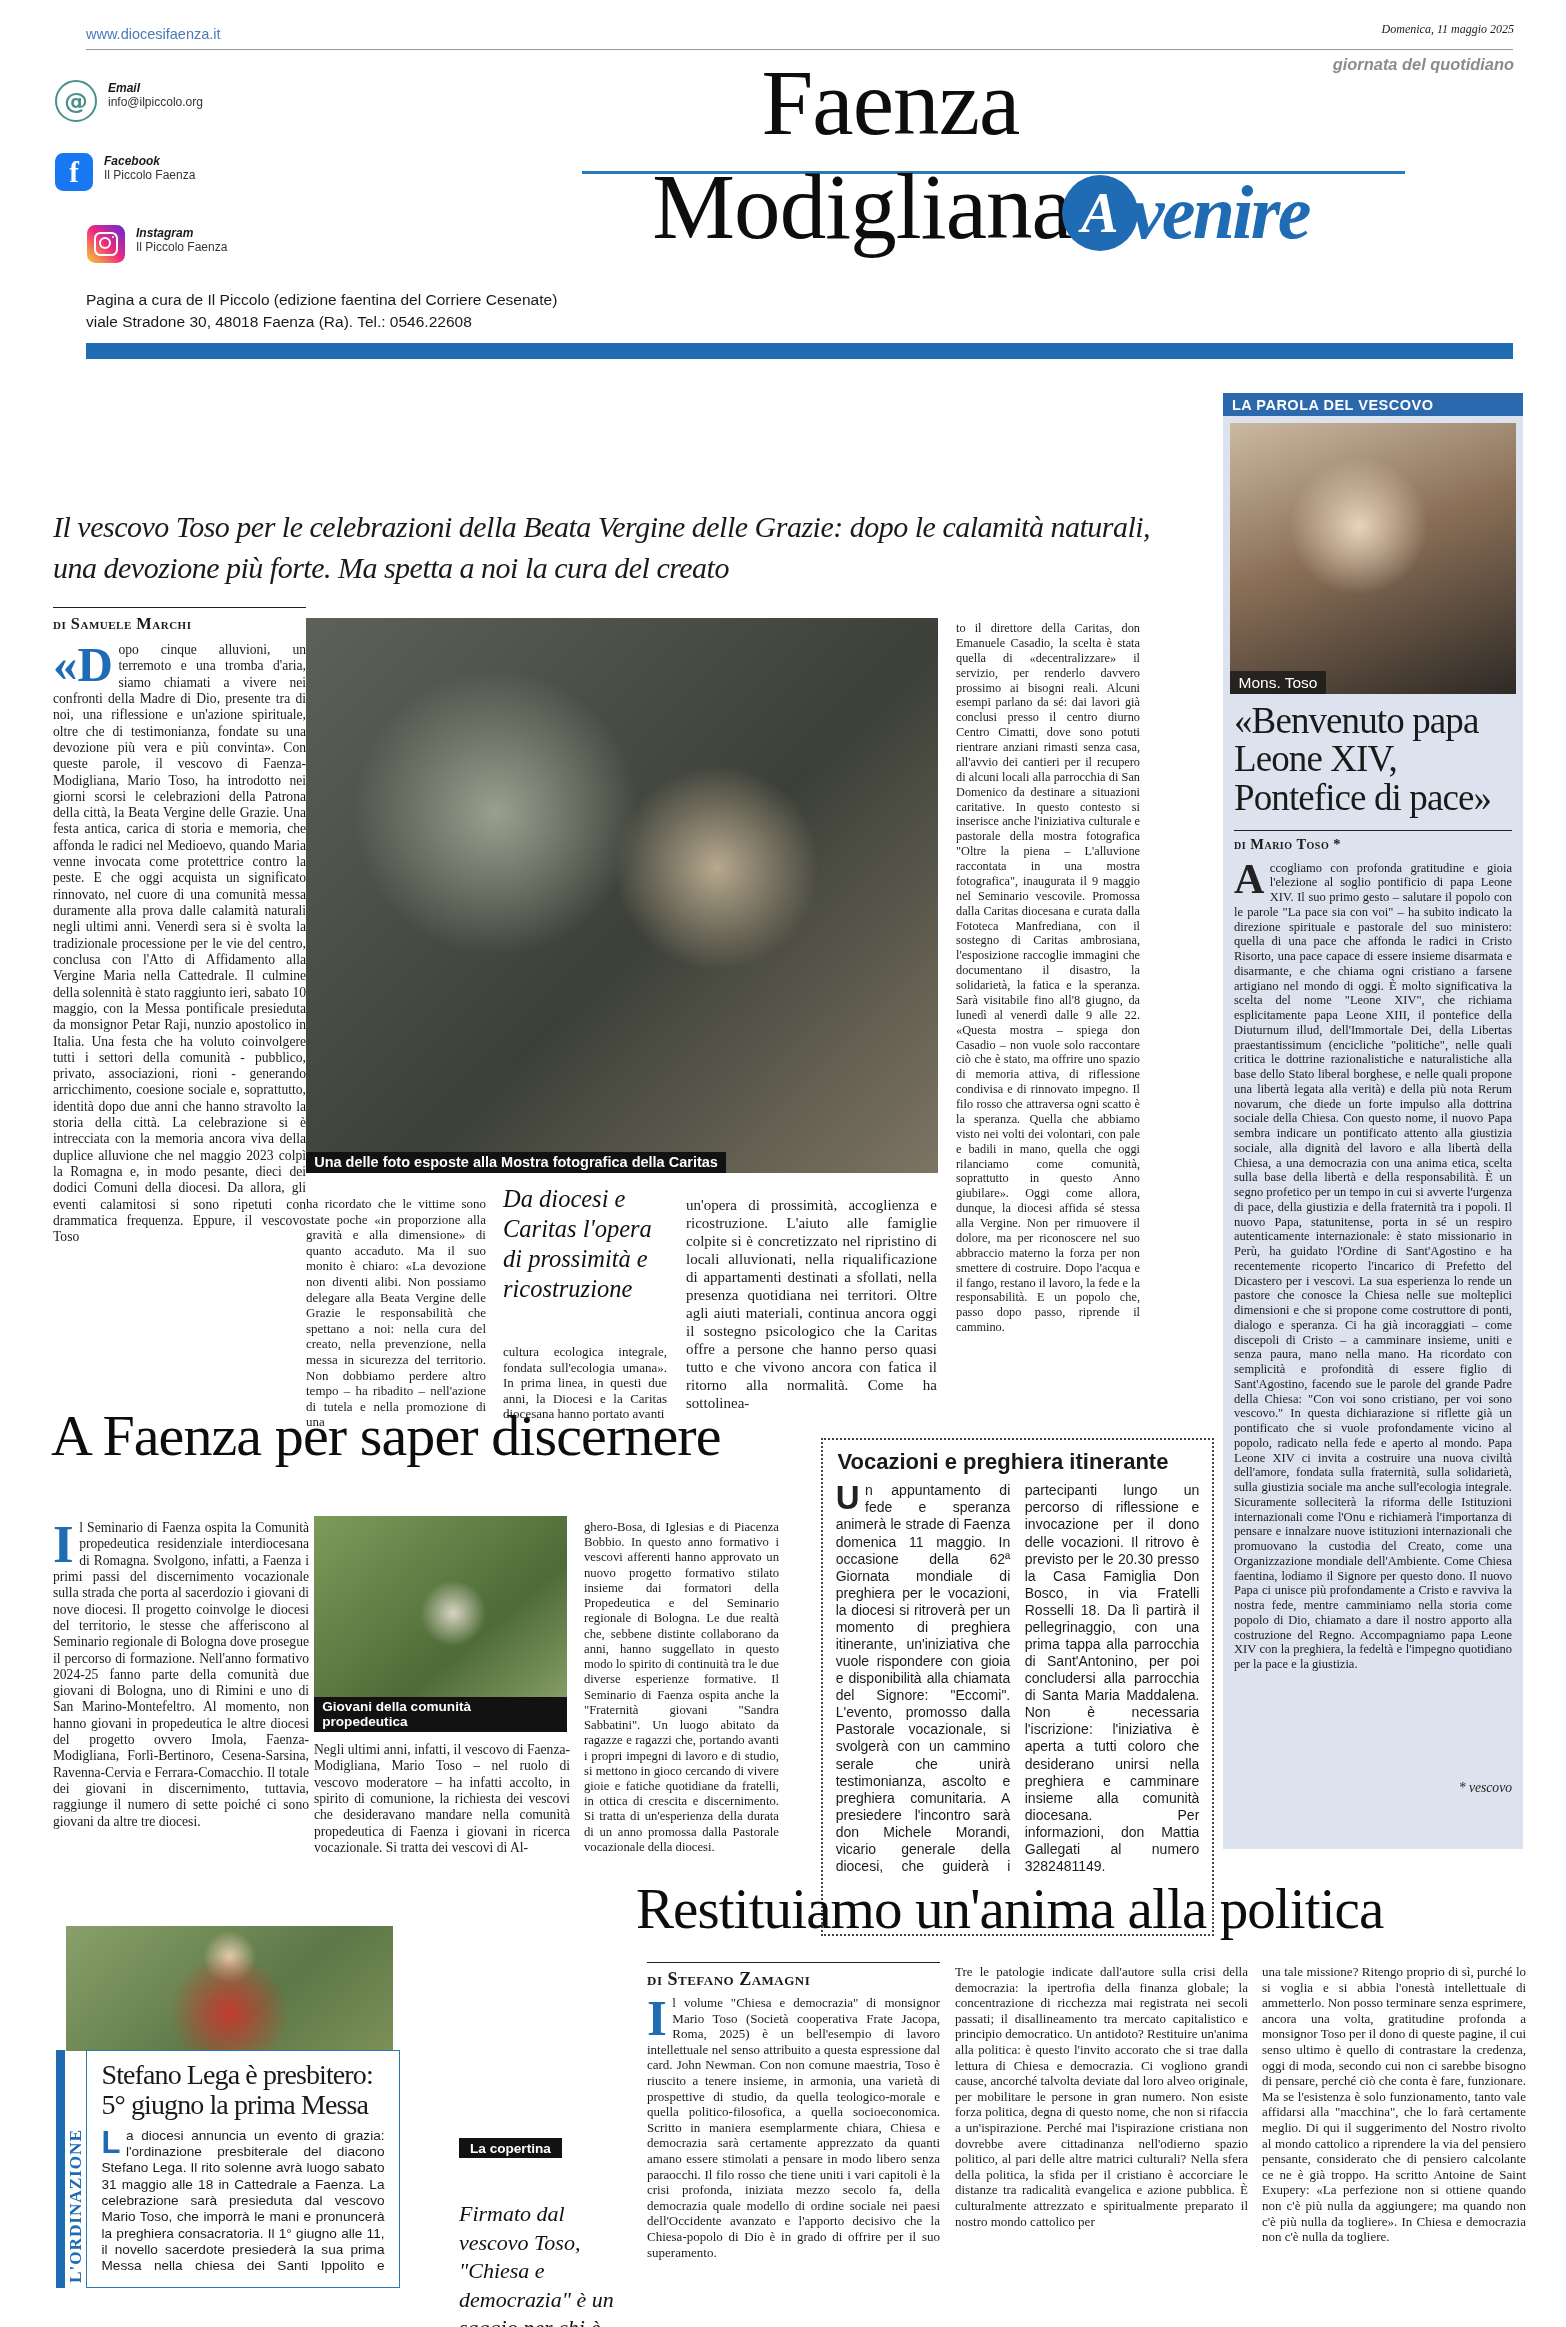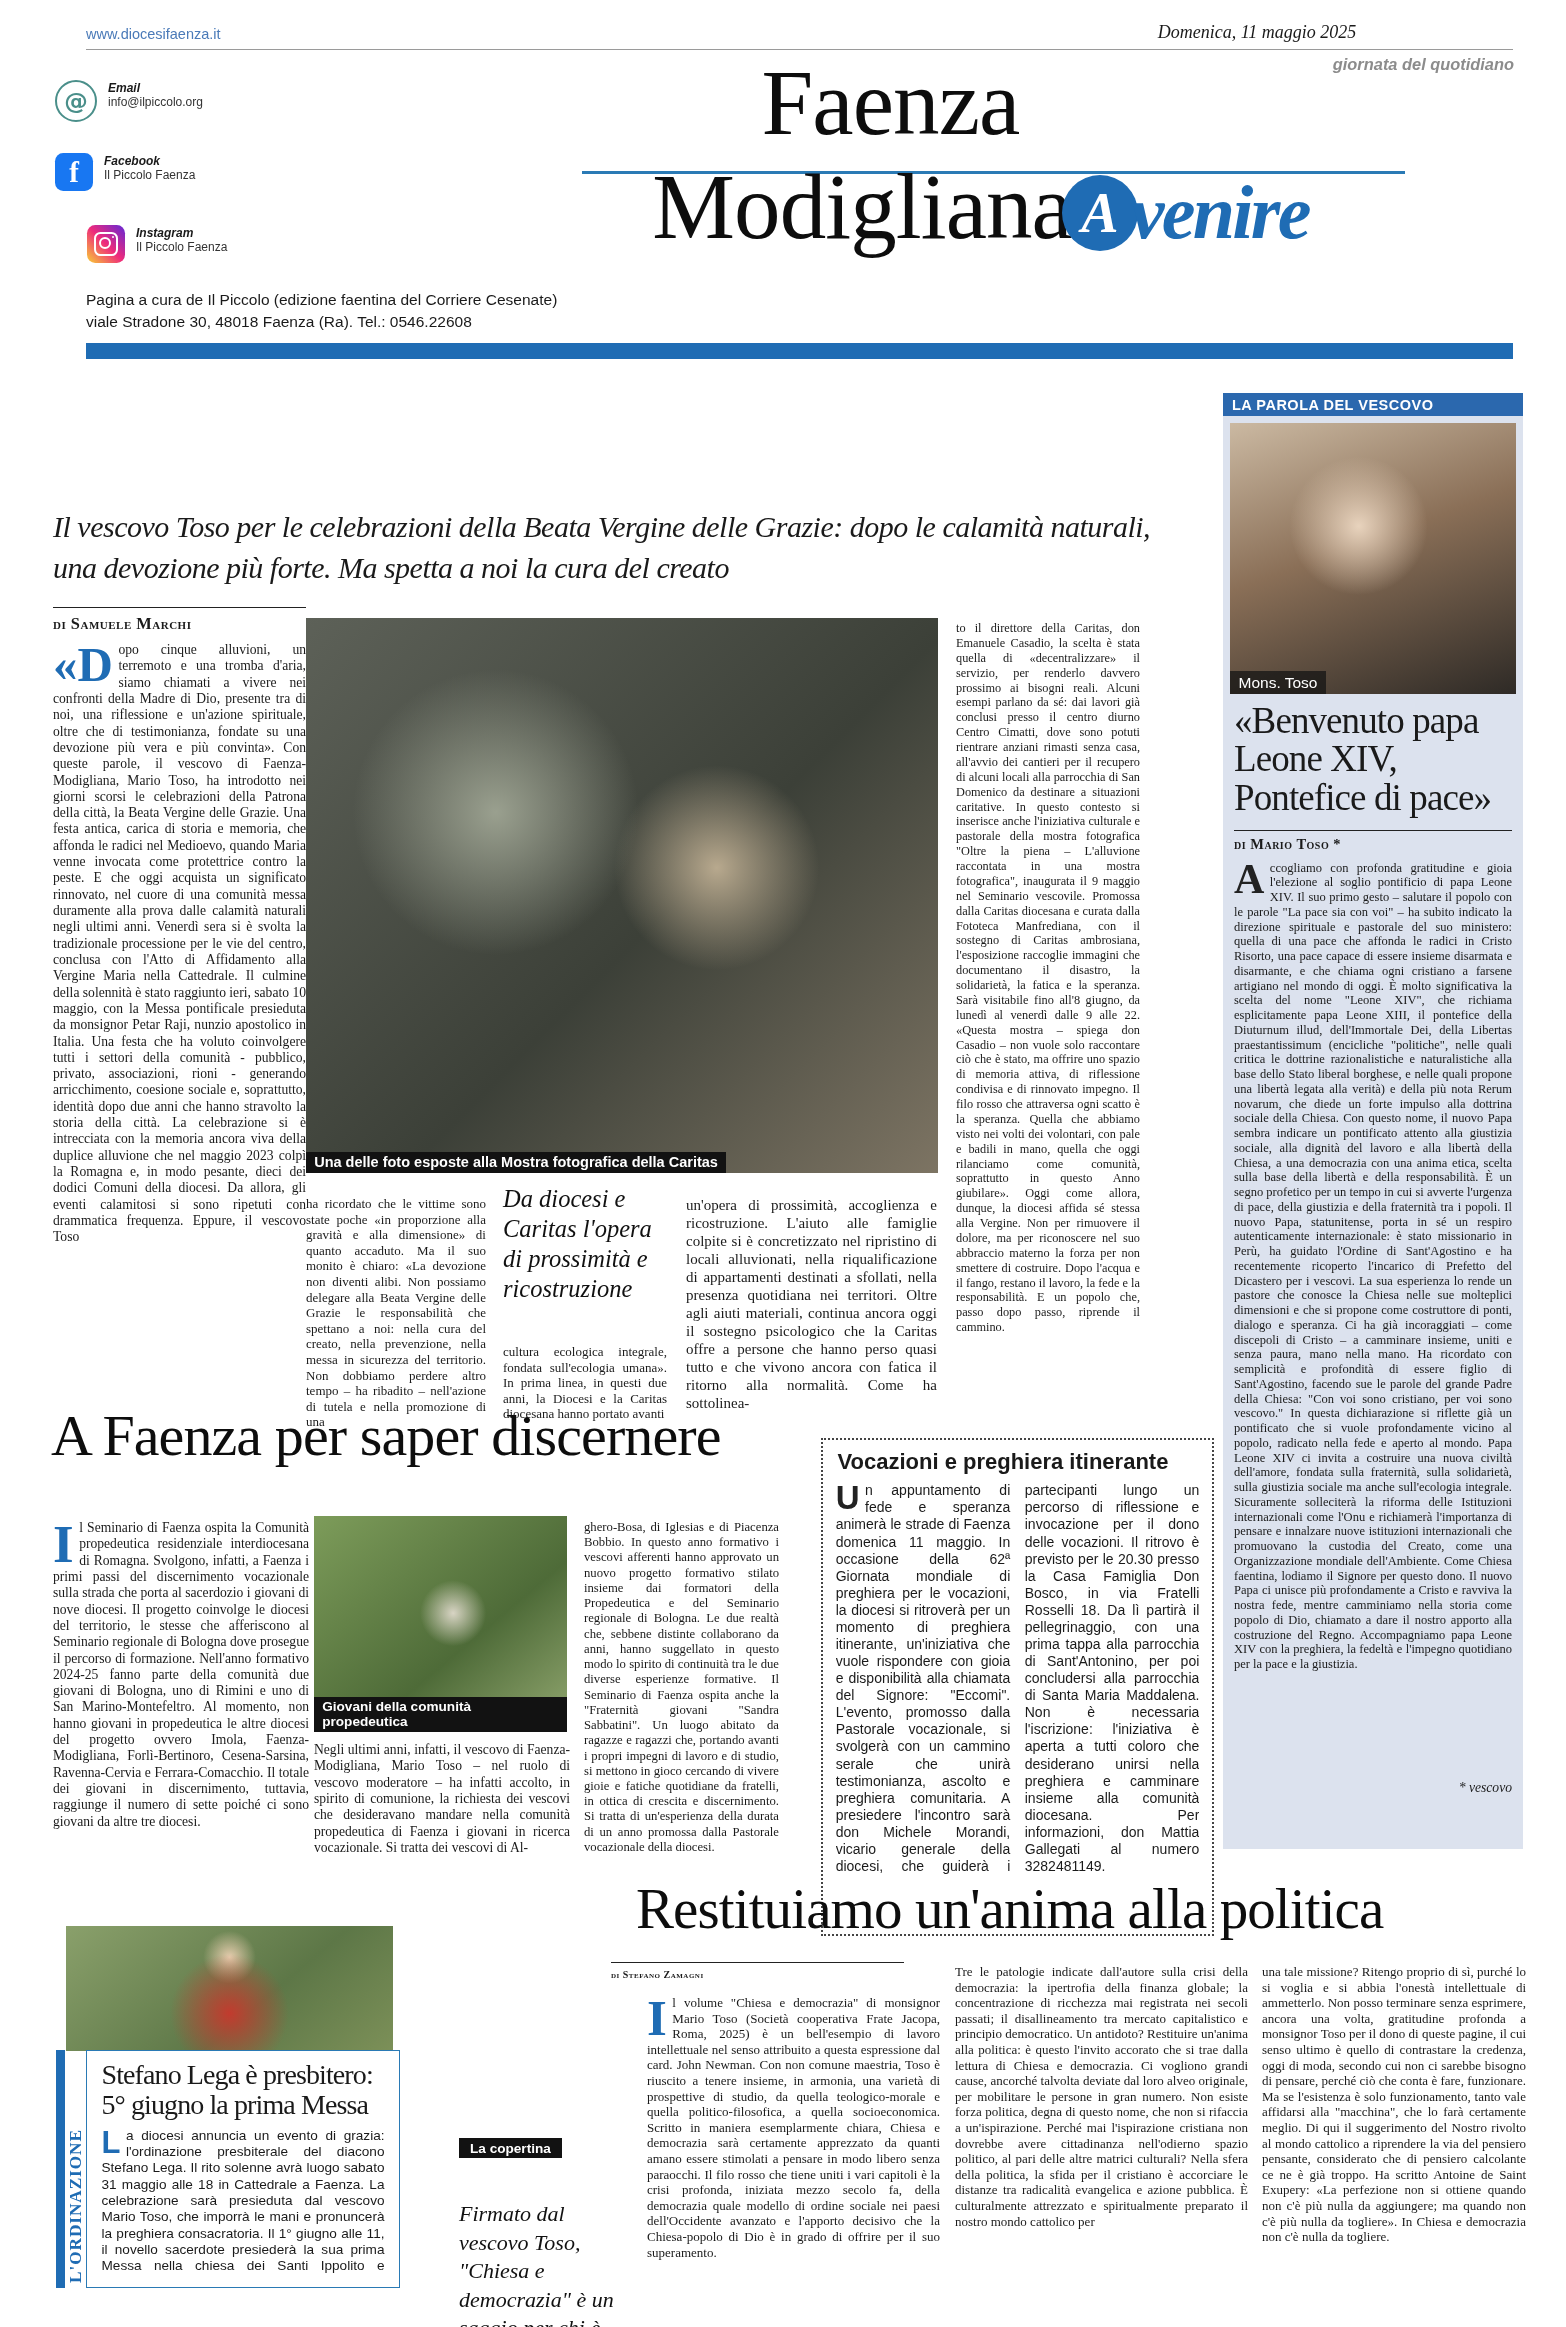--- a/index.html
+++ b/index.html
@@ -25,21 +25,21 @@
   .soclbl{font-size:12px;line-height:1.15;padding-top:1.8px;}
   .soclbl .t{font-weight:bold;font-style:italic;font-family:"Liberation Sans",sans-serif;}
   .soclbl .v{font-family:"Liberation Sans",sans-serif;color:#333;}
 </style>
 </head>
 <body>
 
 <div class="page">
 
   <a class="abs sans" style="left:86px;top:25.5px;font-size:14.5px;color:#4a7ab8;text-decoration:none;">www.diocesifaenza.it</a>
-  <div class="abs" style="left:1000px;top:22px;width:514px;text-align:center;font-style:italic;font-size:18px;">Domenica, 11 maggio 2025</div>
+  <div class="abs" style="left:1000px;top:22px;width:514px;text-align:right;font-style:italic;font-size:12px;">Domenica, 11 maggio 2025</div>
   <div class="abs rule" style="left:86px;top:49px;width:1427px;"></div>
   <div class="abs sans" style="left:1000px;top:55px;width:514px;text-align:right;font-weight:bold;font-style:italic;font-size:16.4px;color:#8c8c8c;">giornata del quotidiano</div>
 
   <div class="socrow" style="top:80px;">
     <div class="icbox" style="border:2.7px solid #4a8f8a;border-radius:50%;color:#4a8f8a;font-family:'DejaVu Sans',sans-serif;font-size:23.6px;font-weight:bold;">
       <span>@</span>
     </div>
     <div class="soclbl">
       <div class="t">Email</div>
       <div class="v">info@ilpiccolo.org</div>
@@ -155,21 +155,21 @@
     <h2 style="font-size:28px;font-weight:500;line-height:1.08;letter-spacing:-0.9px;">Stefano Lega è presbitero: 5° giugno la prima Messa</h2>
     <p class="jt sans" style="margin-top:7.3px;height:145px;font-size:13.6px;line-height:1.2;">
       <span class="dropcap dc-blue sans" style="font-size:31px;">L</span><span>a diocesi annuncia un evento di grazia: l'ordinazione presbiterale del diacono Stefano Lega. Il rito solenne avrà luogo sabato 31 maggio alle 18 in Cattedrale a Faenza. La celebrazione sarà presieduta dal vescovo Mario Toso, che imporrà le mani e pronuncerà la preghiera consacratoria. Il 1° giugno alle 11, il novello sacerdote presiederà la sua prima Messa nella chiesa dei Santi Ippolito e Lorenzo.</span>
     </p>
   </div>
 
   <div class="abs sans" style="left:459px;top:2138px;background:#121212;color:#fff;font-weight:bold;font-size:13.6px;padding:2.7px 11px;">La copertina</div>
   <div class="abs pullq" style="left:459px;top:2200px;width:178px;font-size:22px;line-height:1.3;">Firmato dal vescovo Toso, "Chiesa e democrazia" è un saggio per chi è senza paraocchi</div>
 
   <h1 class="abs headline" style="left:636px;top:1880px;width:818px;font-size:57px;line-height:1;">Restituiamo un'anima alla politica</h1>
-  <div class="abs byline" style="left:611px;top:1962px;width:293px;font-size:10px;">di Stefano Zamagni</div>
+  <div class="abs byline" style="left:647px;top:1962px;width:293px;font-size:18px;">di Stefano Zamagni</div>
 
   <p class="abs jt" style="left:647px;top:1995px;width:293px;height:324px;font-size:13px;line-height:1.2;">
     <span class="dropcap dc-blue" style="font-size:51px;">I</span><span>l volume "Chiesa e democrazia" di monsignor Mario Toso (Società cooperativa Frate Jacopa, Roma, 2025) è un bell'esempio di lavoro intellettuale nel senso attribuito a questa espressione dal card. John Newman. Con non comune maestria, Toso è riuscito a tenere insieme, in armonia, una varietà di prospettive di studio, da quella teologico-morale e quella politico-filosofica, a quella socioeconomica. Scritto in maniera esemplarmente chiara, Chiesa e democrazia sarà certamente apprezzato da quanti amano essere stimolati a pensare in modo libero senza paraocchi. Il filo rosso che tiene uniti i vari capitoli è la crisi profonda, iniziata mezzo secolo fa, della democrazia quale modello di ordine sociale nei paesi dell'Occidente avanzato e l'apporto decisivo che la Chiesa-popolo di Dio è in grado di offrire per il suo superamento.</span>
   </p>
   <p class="abs jt" style="left:955px;top:1964px;width:293px;height:356px;font-size:13px;line-height:1.2;">Tre le patologie indicate dall'autore sulla crisi della democrazia: la ipertrofia della finanza globale; la concentrazione di ricchezza mai registrata nei secoli passati; il disallineamento tra mercato capitalistico e principio democratico. Un antidoto? Restituire un'anima alla politica: è questo l'invito accorato che si trae dalla lettura di Chiesa e democrazia. Ci vogliono grandi cause, ancorché talvolta deviate dal loro alveo originale, per mobilitare le persone in gran numero. Non esiste forza politica, degna di questo nome, che non si rifaccia a un'ispirazione. Perché mai l'ispirazione cristiana non dovrebbe avere cittadinanza nell'odierno spazio politico, al pari delle altre matrici culturali? Nella sfera della politica, la sfida per il cristiano è accorciare le distanze tra radicalità evangelica e azione pubblica. È culturalmente attrezzato e spiritualmente preparato il nostro mondo cattolico per</p>
   <p class="abs jt" style="left:1262px;top:1964px;width:264px;height:356px;font-size:13px;line-height:1.2;">una tale missione? Ritengo proprio di sì, purché lo si voglia e si abbia l'onestà intellettuale di ammetterlo. Non posso terminare senza esprimere, ancora una volta, gratitudine profonda a monsignor Toso per il dono di queste pagine, il cui senso ultimo è quello di contrastare la credenza, oggi di moda, secondo cui non ci sarebbe bisogno di pensare, perché ciò che conta è fare, funzionare. Ma se l'esistenza è solo funzionamento, tanto vale affidarsi alla "macchina", che lo farà certamente meglio. Di qui il suggerimento del Nostro rivolto al mondo cattolico a riprendere la via del pensiero pensante, considerato che di pensiero calcolante ce ne è già troppo. Ha scritto Antoine de Saint Exupery: «La perfezione non si ottiene quando non c'è più nulla da aggiungere; ma quando non c'è più nulla da togliere». In Chiesa e democrazia non c'è nulla da togliere.</p>
 
 </div>
 
 

